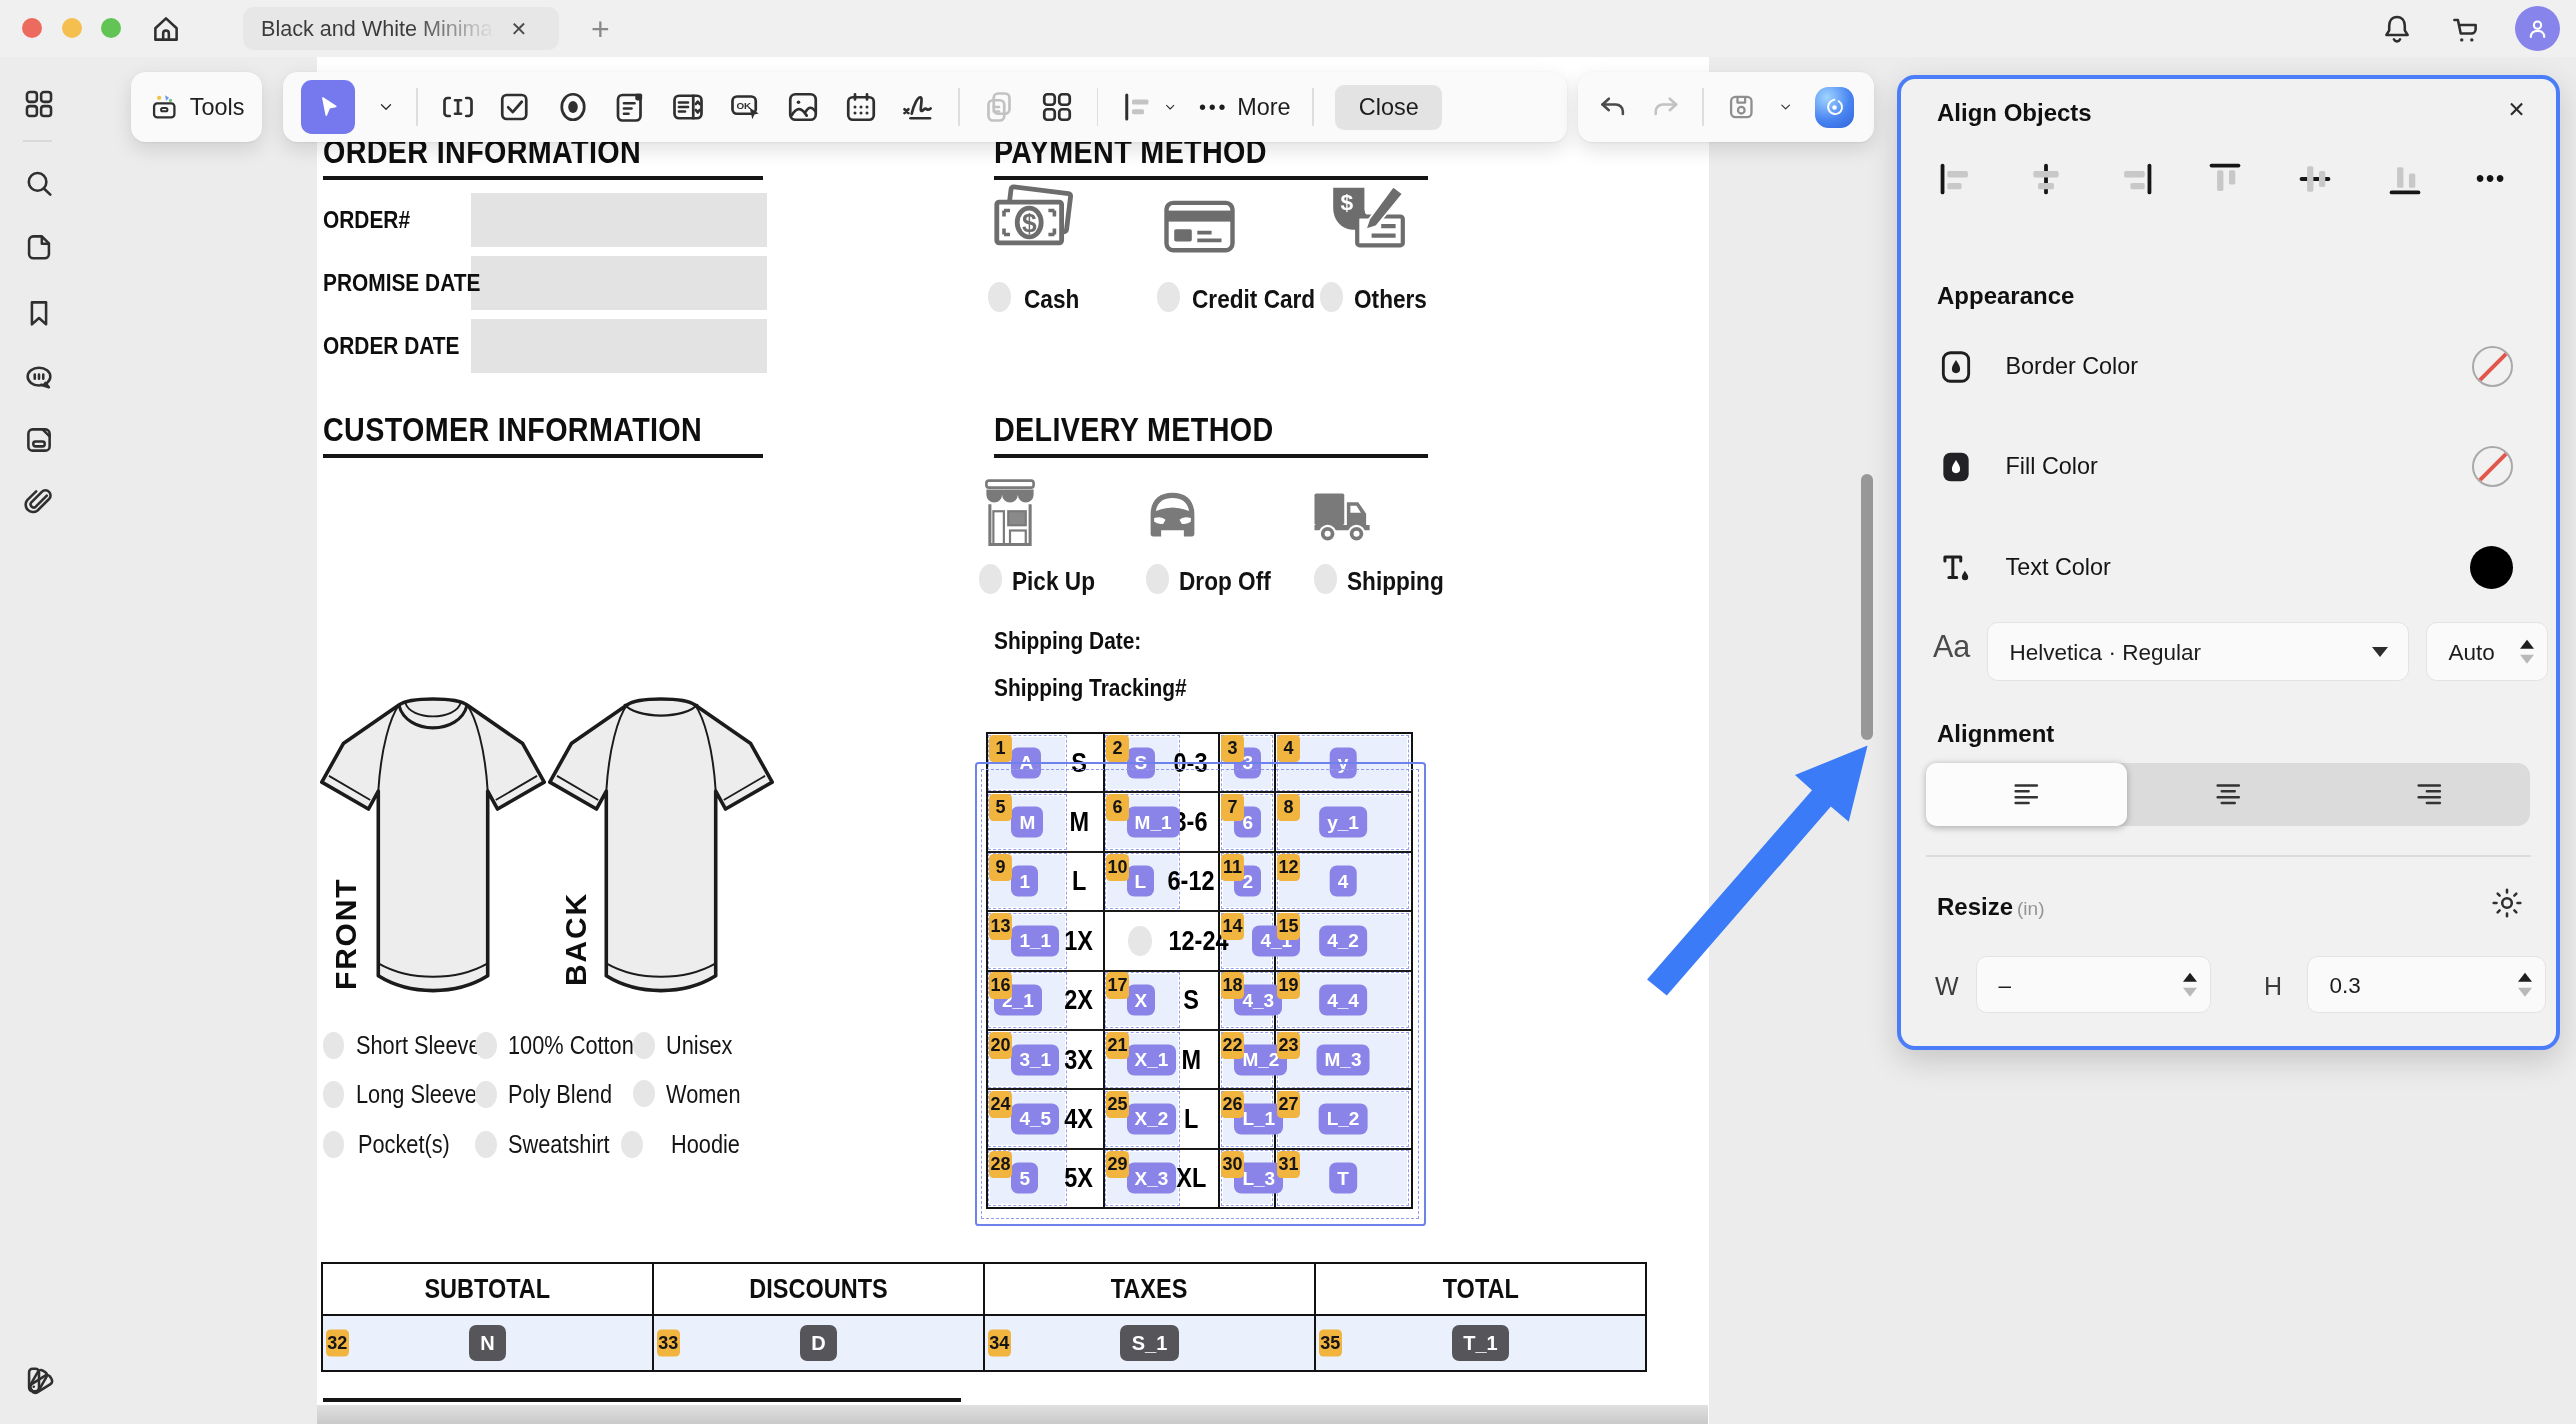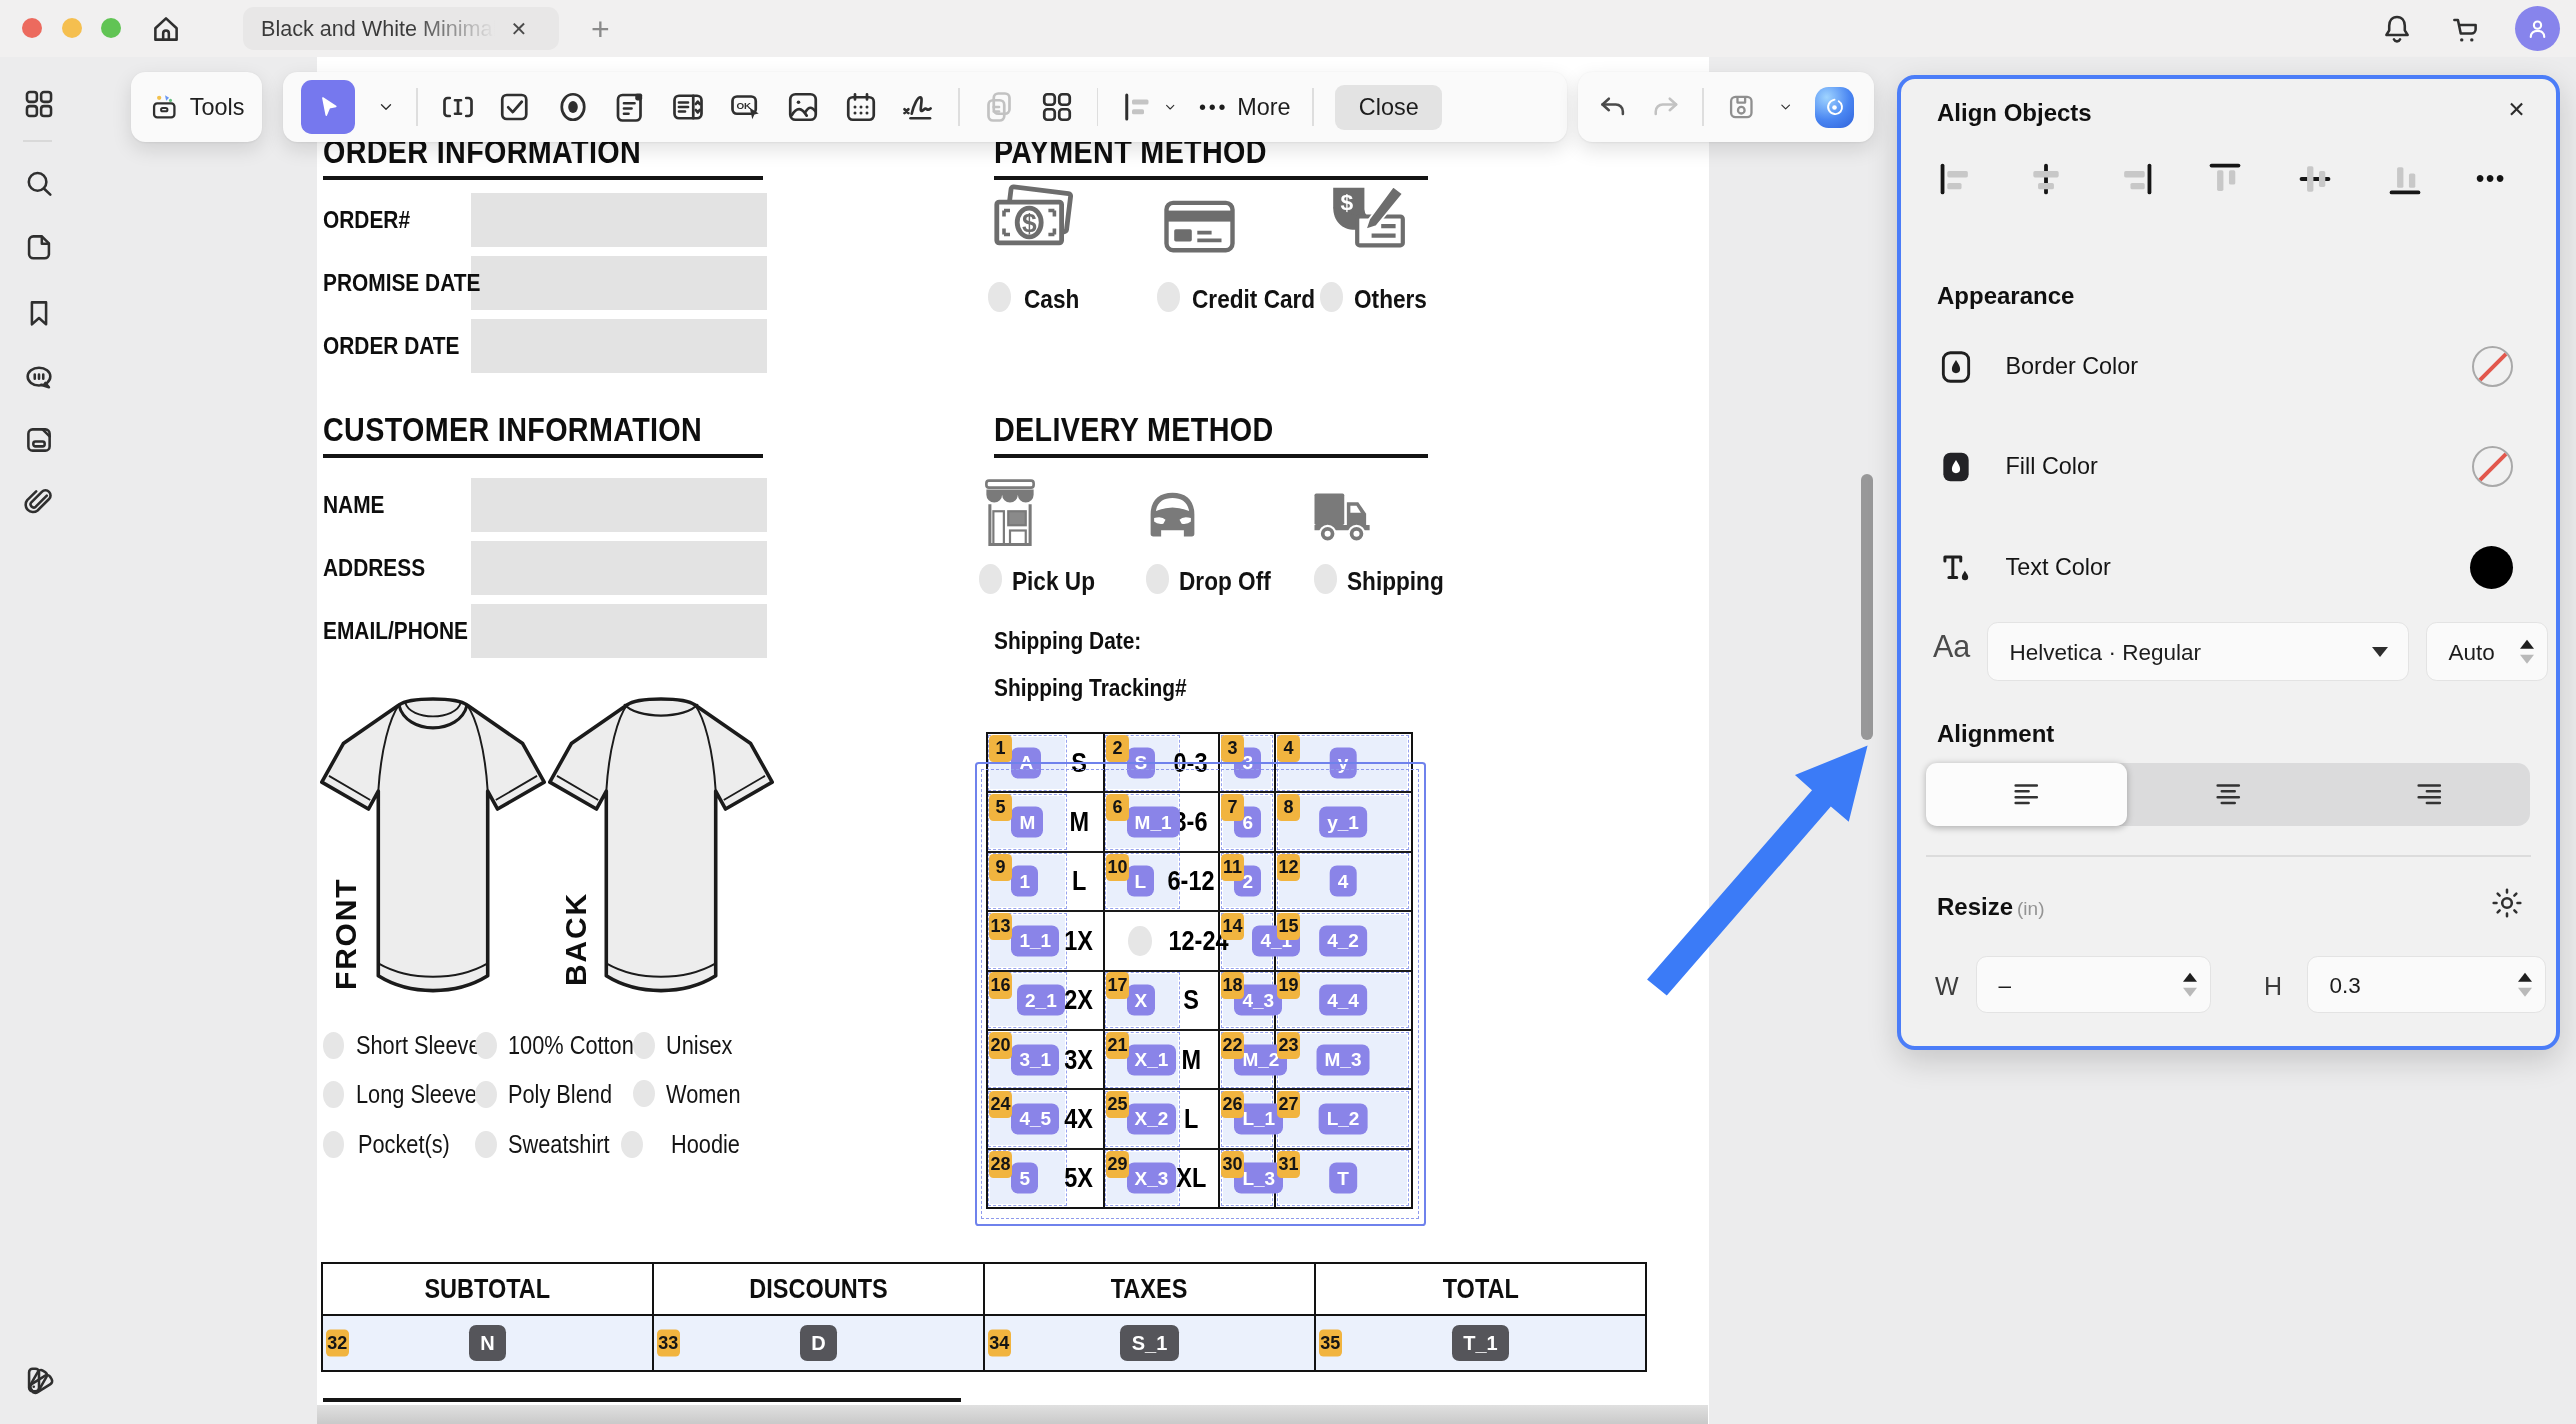--- a/index.html
+++ b/index.html
@@ -226,34 +226,20 @@
         <div class="lab"><span class="cond flabel">ORDER DATE</span></div>
         <div class="box gbox"></div>
       </div>
     </div>
 
   <div class="abs" style="left:994px;top:133px"><span class="cond sec-title">PAYMENT METHOD</span></div>
   <div class="abs sec-rule" style="left:994px;top:176px;width:434px"></div>
 
   <div class="abs" style="left:323px;top:411px"><span class="cond sec-title">CUSTOMER INFORMATION</span></div>
   <div class="abs sec-rule" style="left:323px;top:454px;width:440px"></div>
-  <div id="customer-fields" class="abs" style="left:323px;top:478px;width:449px">
-      <div class="fieldrow">
-        <div class="lab"><span class="cond flabel">NAME</span></div>
-        <div class="box gbox"></div>
-      </div>
-      <div class="fieldrow">
-        <div class="lab"><span class="cond flabel">ADDRESS</span></div>
-        <div class="box gbox"></div>
-      </div>
-      <div class="fieldrow">
-        <div class="lab"><span class="cond flabel">EMAIL/PHONE</span></div>
-        <div class="box gbox"></div>
-      </div>
-    </div>
 
   <div class="abs" style="left:994px;top:411px"><span class="cond sec-title">DELIVERY METHOD</span></div>
   <div class="abs sec-rule" style="left:994px;top:454px;width:434px"></div>
   <div class="abs" style="left:994px;top:627px"><span class="cond shiplabel">Shipping Date:</span></div>
   <div class="abs" style="left:994px;top:674px"><span class="cond shiplabel">Shipping Tracking#</span></div>
 
   <span class="abs" style="left:320px;top:692px;width:226px;height:313px" data-icon="tshirt-front">
       <svg viewBox="0 0 252 348">
         <path d="M88 14 C100 5 152 5 164 14 L226 57 L250 100 L198 130 L187 110 L187 316 C152 338 100 338 65 316 L65 110 L54 130 L2 100 L26 57 Z" fill="#EDEDED" stroke="#1b1b1b" stroke-width="4" stroke-linejoin="round"></path>
         <path d="M88 14 C96 48 156 48 164 14" fill="none" stroke="#1b1b1b" stroke-width="3.5"></path>
@@ -406,21 +392,21 @@
         <div class="st-c c3">
           <div class="fieldbg" style="inset: 2.7px;"></div>
           <div class="tag">15</div>
           <div class="chip" style="left: 50%; transform: translate(-50%, -50%);">4_2</div>
         </div>
       </div>
       <div class="st-row">
         <div class="st-c c0">
           <div class="fieldbg" style="inset: 2.7px 38px 2.7px 1.8px;"></div>
           <div class="tag">16</div>
-          <div class="chip" style="left: 29px; text-align: right;">2_1</div>
+          <div class="chip" style="left: 6px; text-align: right;">2_1</div>
           <div class="sizetxt" style="left: 58%; width: 42%;"><span class="condC">2X</span></div>
         </div>
         <div class="st-c c1">
           <div class="fieldbg" style="inset: 2.7px 40px 2.7px 1.8px;"></div>
           <div class="tag">17</div>
           <div class="chip" style="left: 21.6px;">X</div>
           <div class="sizetxt" style="left: 52%; width: 48%;"><span class="condC">S</span></div>
         </div>
         <div class="st-c c2">
           <div class="fieldbg" style="inset: 2.7px;"></div>

